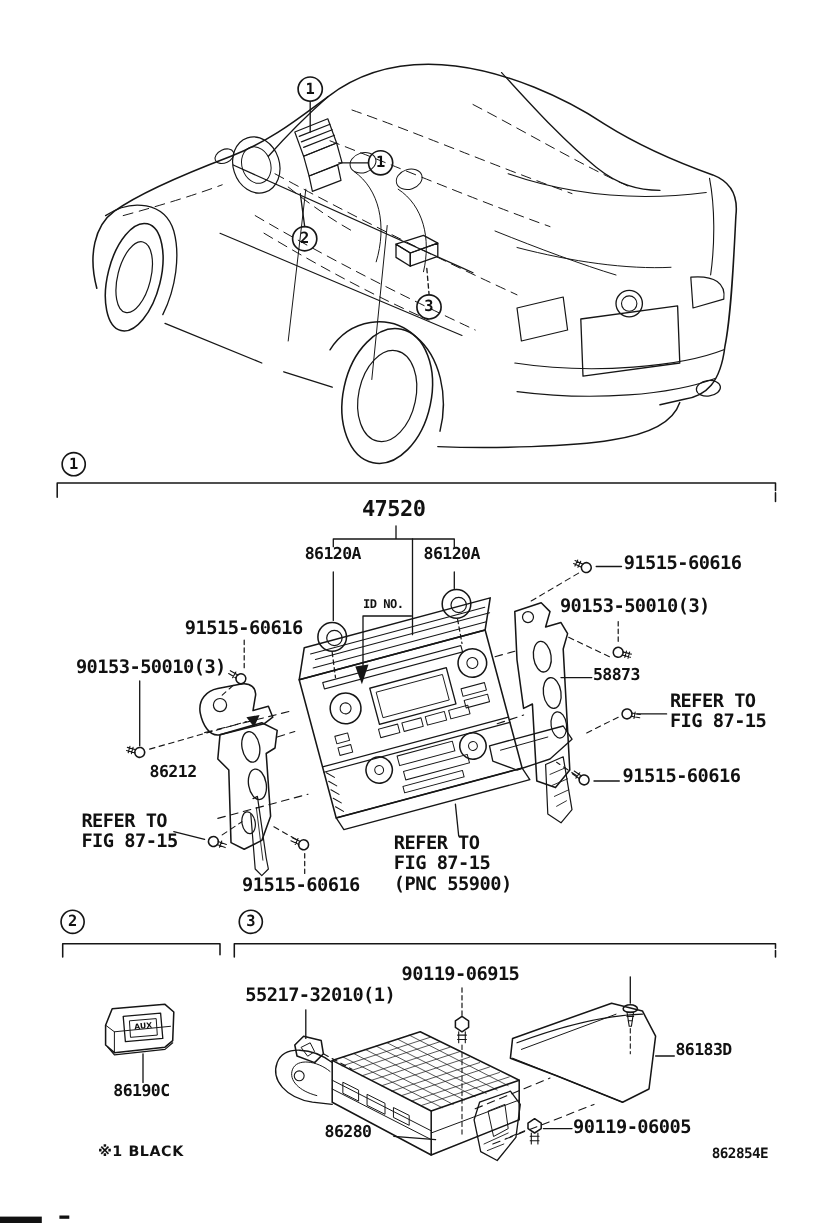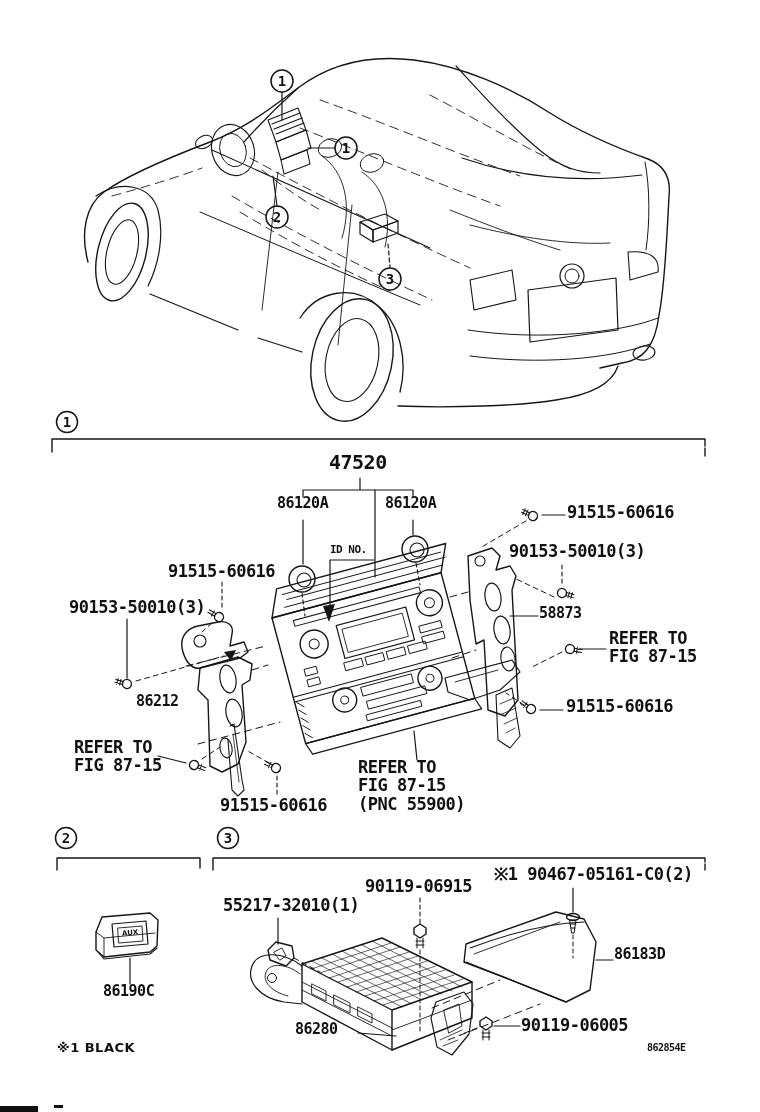--- a/index.html
+++ b/index.html
@@ -4,24 +4,24 @@
 <style>
   html,body{margin:0;padding:0;background:#ffffff;}
   #page{position:relative;width:760px;height:1112px;background:#fff;overflow:hidden;
         font-family:"DejaVu Sans Mono",monospace;color:#111;}
   svg{position:absolute;left:0;top:0;}
   .pn{position:absolute;font:bold 17px/1.08 "DejaVu Sans Mono",monospace;
       letter-spacing:-0.5px;color:#111;white-space:pre;}
   .lg{font-size:15px;}
   .xl{font-size:20px;letter-spacing:-0.5px;}
   .tiny{font-size:11px;letter-spacing:-0.5px;}
-  .sm{font-size:10px;}
+  .sm{font-size:13px;}
   .co{position:absolute;font:bold 14px "DejaVu Sans Mono",monospace;color:#111;
       transform:translate(-50%,-50%);}
-  .note{position:absolute;font:600 13px "DejaVu Sans",sans-serif;color:#111;letter-spacing:0.5px;}
+  .note{position:absolute;font:600 13px "DejaVu Sans",sans-serif;color:#111;letter-spacing:0.5px;margin-left:32px;}
   .aux{position:absolute;font:bold 7px "DejaVu Sans",sans-serif;color:#111;transform:rotate(-6deg);}
 </style>
 </head>
 <body>
 
 <div id="page">
 
 <svg width="760" height="1112" viewBox="0 0 760 1112">
   <g stroke="#161616" stroke-width="1.4" fill="none" stroke-linecap="round" stroke-linejoin="round">
 
@@ -358,21 +358,20 @@
 <div class="pn" style="left:358px;top:758px">REFER TO
 FIG 87-15
 (PNC 55900)</div>
 <div class="pn" style="left:220px;top:796px">91515-60616</div>
 
 <div class="co" style="left:66px;top:838px">2</div>
 <div class="aux" style="left:122px;top:929px">AUX</div>
 <div class="pn lg" style="left:103px;top:983px">86190C</div>
 
 <div class="co" style="left:228px;top:838px">3</div>
-<div class="pn" style="left:494px;top:865px">※1 90467-05161-C0(2)</div>
 <div class="pn" style="left:365px;top:877px">90119-06915</div>
 <div class="pn" style="left:223px;top:896px">55217-32010(1)</div>
 <div class="pn lg" style="left:614px;top:946px">86183D</div>
 <div class="pn lg" style="left:295px;top:1021px">86280</div>
 <div class="pn" style="left:521px;top:1016px">90119-06005</div>
 
 <div class="note" style="left:57px;top:1040px">※1 BLACK</div>
 <div class="pn sm" style="left:647px;top:1043px">862854E</div>
 
 </div>

